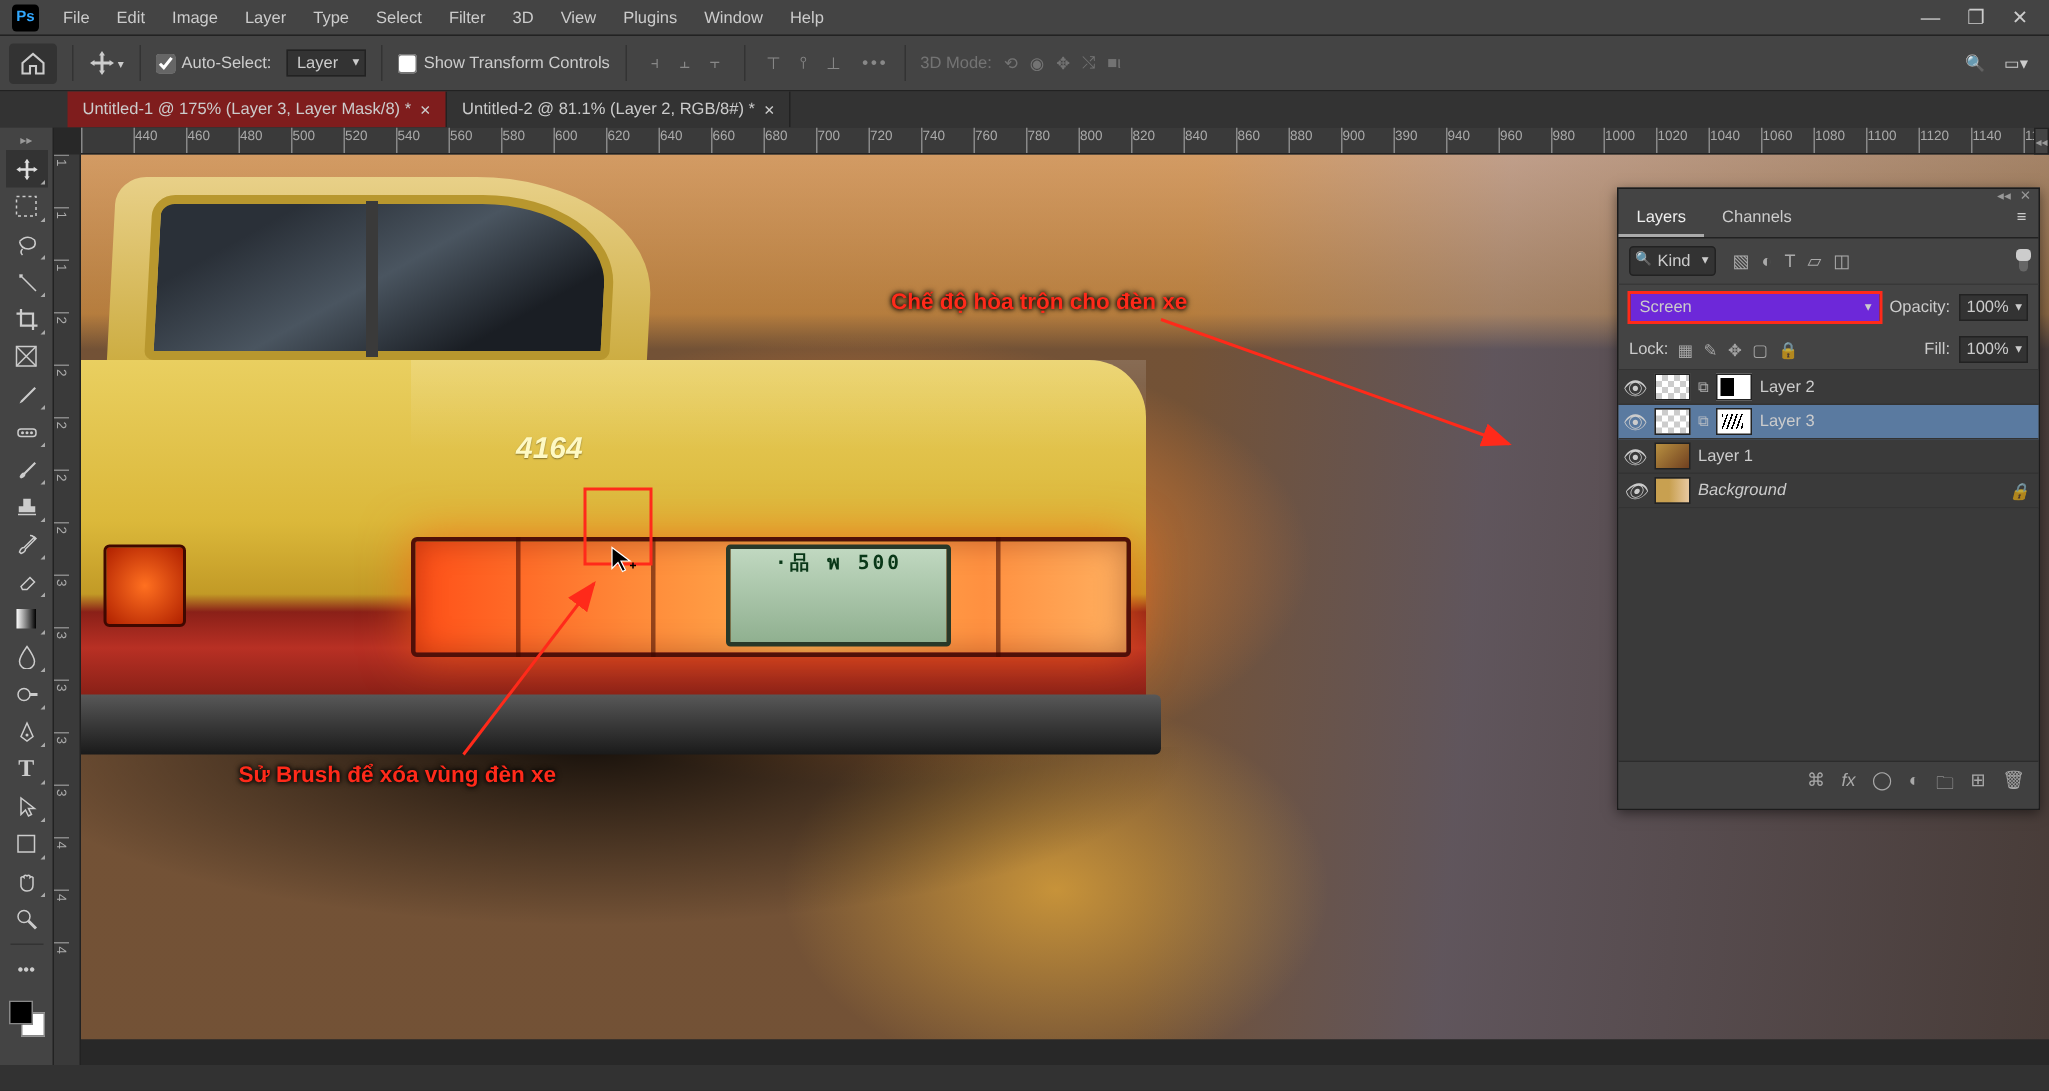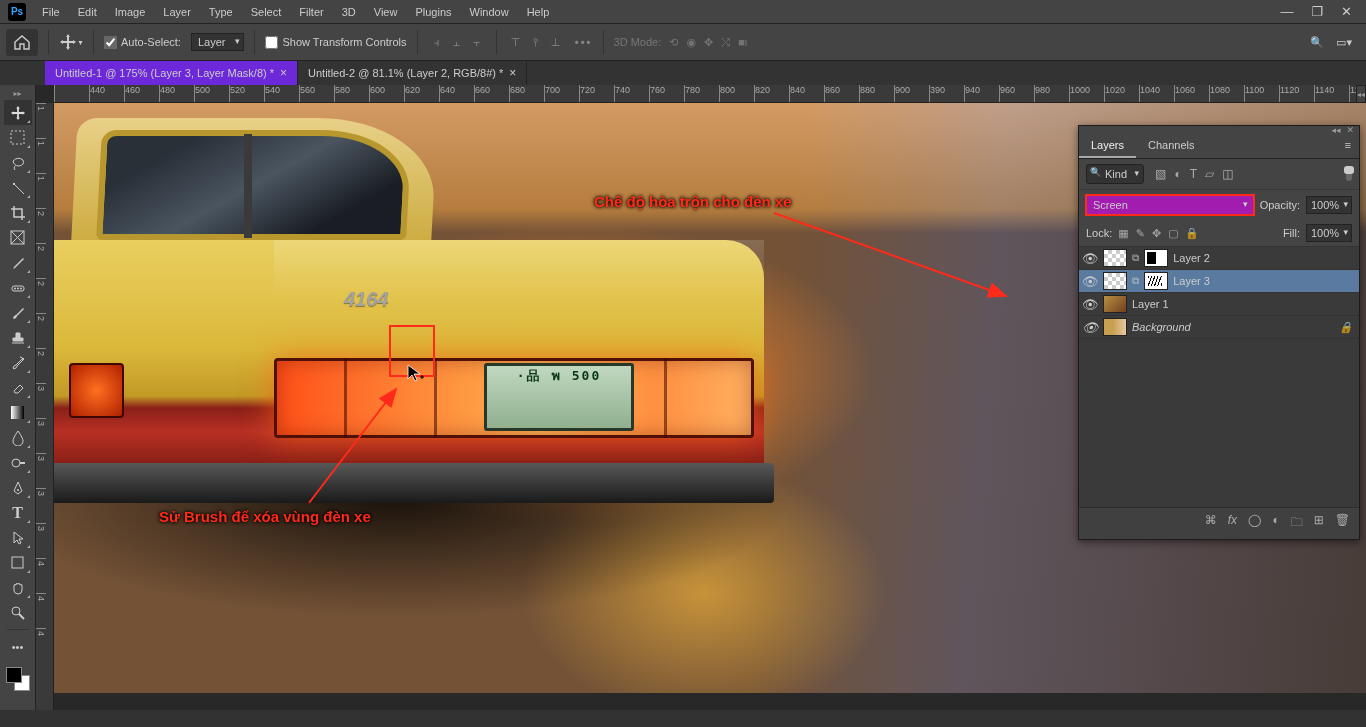--- a/index.html
+++ b/index.html
@@ -24,21 +24,21 @@
 .opt-select::after { content: "▾"; position: absolute; right: 4px; font-size: 9px; }
 .align-group { display: flex; gap: 2px; }
 .align-btn { width: 18px; height: 18px; display: flex; align-items: center; justify-content: center; opacity: 0.5; }
 .dots3 { letter-spacing: 2px; font-weight: bold; }
 .mode3d { opacity: 0.35; display: flex; gap: 8px; align-items: center; }
 .right-opts { margin-left: auto; display: flex; gap: 12px; align-items: center; padding-right: 8px; }
 
 
 .tabsrow { height: 24px; background: #333; display: flex; align-items: stretch; padding-left: 45px; }
 .doc-tab { padding: 4px 10px; display: flex; align-items: center; gap: 6px; border-right: 1px solid #222; cursor: default; }
-.doc-tab.active { background: #6d28d9; }
+.doc-tab.active { background: #7f1d1d; }
 .doc-tab .close { font-size: 12px; }
 
 
 .workarea { position: absolute; top: 85px; left: 0; right: 0; bottom: 17px; background: #282828; }
 
 
 .toolbox { position: absolute; left: 0; top: 0; width: 36px; bottom: 0; background: #444; border-right: 1px solid #222; display: flex; flex-direction: column; align-items: center; padding-top: 4px; }
 .toolbox .expand { font-size: 8px; color: #999; margin-bottom: 2px; }
 .tool { width: 28px; height: 25px; display: flex; align-items: center; justify-content: center; margin: 0; cursor: default; position: relative; }
 .tool.active { background: #333; }
@@ -69,21 +69,21 @@
 .car { position: absolute; left: -40px; top: 45px; width: 750px; height: 420px; }
 .car .roof { position: absolute; left: 60px; top: -30px; width: 360px; height: 140px; background: linear-gradient(180deg,#e8d088,#c9a838); border-radius: 20px 120px 8px 8px / 18px 80px 8px 8px; transform: skewX(-3deg); }
 .car .window { position: absolute; left: 85px; top: -18px; width: 310px; height: 110px; background: linear-gradient(150deg,#2a3038 20%,#4a5560 50%,#1a1e24 80%); border-radius: 15px 90px 6px 6px / 14px 60px 6px 6px; border: 6px solid #b8972e; transform: skewX(-3deg); }
 .car .wpillar { position: absolute; left: 230px; top: -14px; width: 8px; height: 104px; background: #3a3a3a; }
 .car .body { position: absolute; left: 0; top: 92px; width: 750px; height: 240px; background: linear-gradient(180deg,#e9cf60 0%,#dbb83a 45%,#c29a26 65%,#8a2018 70%,#b83024 80%,#701810 100%); border-radius: 8px 38px 16px 8px; }
 .car .trunk-shade { position: absolute; left: 260px; top: 92px; width: 490px; height: 60px; background: linear-gradient(180deg,rgba(255,255,255,0.15),transparent); }
 .car .lights { position: absolute; left: 260px; top: 210px; width: 480px; height: 80px; background: linear-gradient(90deg,#ff5018,#ff8838 30%,#ffb050 55%,#ff9040 80%,#ffb060); border: 3px solid #501008; border-radius: 4px; box-shadow: 0 0 32px rgba(255,100,20,0.7), inset 0 0 20px rgba(80,10,0,0.35); }
 .car .sidelight { position: absolute; left: 55px; top: 215px; width: 55px; height: 55px; background: radial-gradient(#ff7020,#b02000); border: 2px solid #400800; border-radius: 4px; }
 .car .bumper { position: absolute; left: 0; top: 315px; width: 760px; height: 40px; background: linear-gradient(180deg,#585858,#1a1a1a); border-radius: 4px; }
 .car .shadow { position: absolute; left: -20px; top: 350px; width: 800px; height: 120px; background: radial-gradient(ellipse at 50% 0%,rgba(0,0,0,0.78),transparent 70%); }
-.car .emblem { position: absolute; left: 330px; top: 140px; color: #a3a3a3; font-weight: bold; font-style: italic; font-size: 20px; text-shadow: 0 1px 1px rgba(0,0,0,0.4); }
+.car .emblem { position: absolute; left: 330px; top: 140px; color: #fef9c3; font-weight: bold; font-style: italic; font-size: 20px; text-shadow: 0 1px 1px rgba(0,0,0,0.4); }
 .car .plate { position: absolute; left: 470px; top: 215px; width: 150px; height: 68px; background: linear-gradient(180deg,#c0d8c0,#90b090); border: 3px solid #283828; border-radius: 3px; color: #0a3818; text-align: center; font-weight: bold; line-height: 1.1; padding-top: 3px; font-family: monospace; }
 .car .plate .p1 { font-size: 13px; letter-spacing: 2px; }
 .car .plate .p2 { font-size: 34px; letter-spacing: 1px; }
 .car .tail-div { position: absolute; top: 210px; width: 3px; height: 80px; background: rgba(60,8,0,0.55); }
 
 
 .anno { position: absolute; color: #ff2a1a; font-weight: bold; font-size: 15px; text-shadow: 0 0 4px #000, 0 0 3px #000; }
 .redbox { position: absolute; border: 2px solid #ff2a1a; }
 .arrow-line { stroke: #ff2a1a; stroke-width: 2; fill: none; marker-end: url(#arr); }
 .cursor-mock { position: absolute; }
@@ -97,21 +97,21 @@
 .panel-menu { margin-left: auto; padding: 5px 8px; }
 .panel-row { display: flex; align-items: center; padding: 5px 7px; gap: 5px; border-bottom: 1px solid #383838; text-align: right; }
 .kind-select { background: #333; border: 1px solid #222; padding: 3px 16px 3px 18px; border-radius: 3px; position: relative; flex: 0 0 auto; }
 .kind-select::before { content: "🔍"; position: absolute; left: 3px; top: 2px; font-size: 9px; }
 .kind-select::after { content: "▾"; position: absolute; right: 4px; top: 3px; font-size: 9px; }
 .filter-icons { display: flex; gap: 8px; margin-left: 6px; align-items: center; }
 .filter-icons span { opacity: 0.75; font-size: 12px; }
 .filter-toggle { width: 6px; height: 14px; background: #666; border-radius: 3px; margin-left: auto; position: relative; }
 .filter-toggle::after { content: ""; position: absolute; top: -1px; left: -2px; width: 10px; height: 8px; background: #ccc; border-radius: 3px; }
 .blend-row { display: flex; align-items: center; padding: 5px 7px; gap: 6px; }
-.blend-select { background: #a21caf; border: 1px solid #222; padding: 3px 6px; flex: 1; position: relative; }
+.blend-select { background: #6d28d9; border: 1px solid #222; padding: 3px 6px; flex: 1; position: relative; }
 .blend-select::after { content: "▾"; position: absolute; right: 5px; font-size: 9px; }
 .blend-highlight { outline: 2px solid #ff2a1a; outline-offset: -1px; }
 .opacity-field { background: #333; border: 1px solid #222; padding: 2px 14px 2px 4px; width: 46px; position: relative; }
 .opacity-field::after { content: "▾"; position: absolute; right: 3px; top: 2px; font-size: 9px; }
 .lock-row { display: flex; align-items: center; padding: 4px 7px; gap: 6px; border-bottom: 1px solid #333; }
 .lock-icons { display: flex; gap: 7px; }
 .lock-icons span { opacity: 0.7; font-size: 11px; }
 .layers-list { background: #3a3a3a; }
 .layer-item { display: flex; align-items: center; height: 23px; padding: 0 3px; gap: 5px; border-bottom: 1px solid #333; }
 .layer-item.selected { background: #5a7aa0; }

